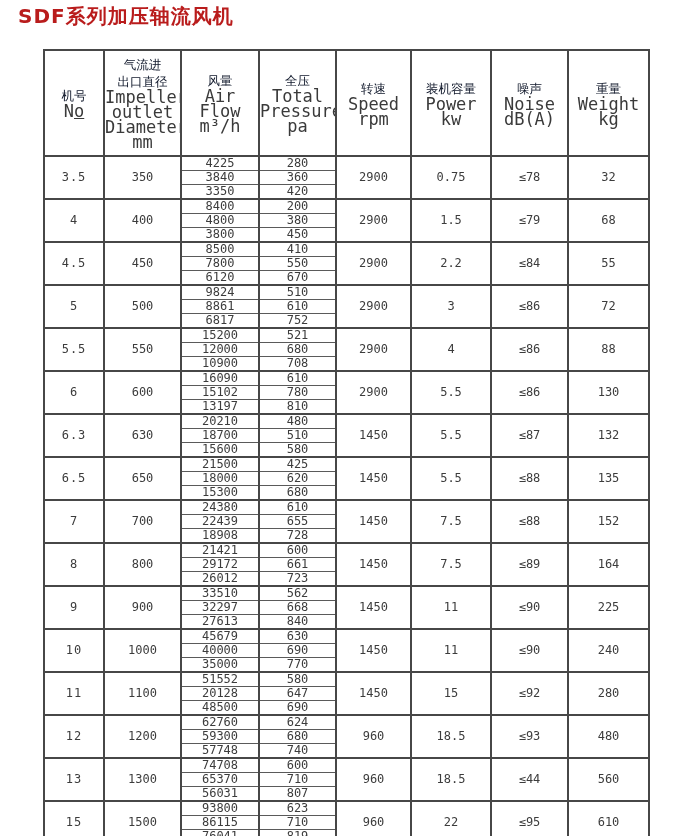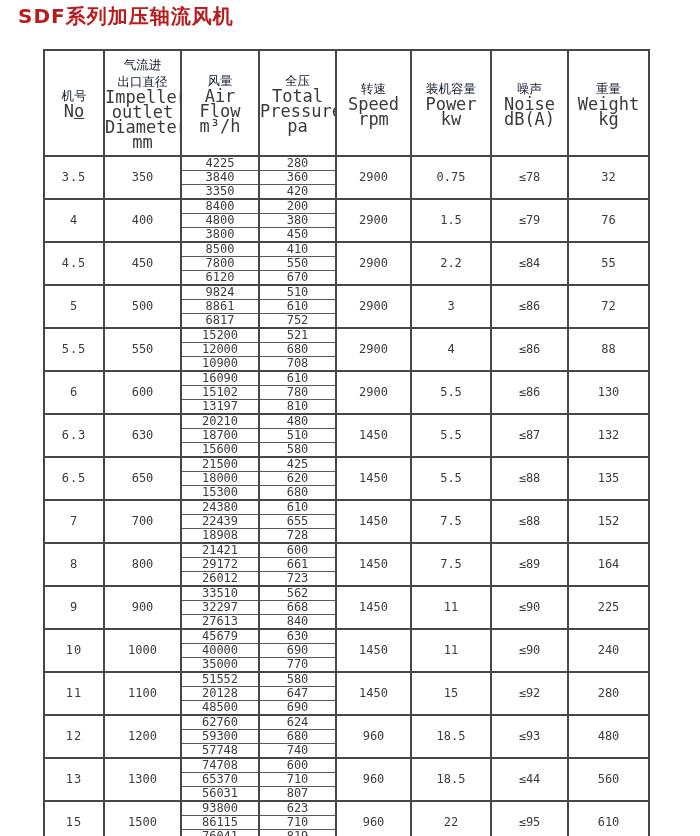--- a/index.html
+++ b/index.html
@@ -123,21 +123,21 @@
         <td class="cell-pressure subline">420</td>
       </tr>
       <tr class="group-start">
         <td rowspan="3" class="cell-no">4</td>
         <td rowspan="3" class="cell-diameter">400</td>
         <td class="cell-flow">8400</td>
         <td class="cell-pressure">200</td>
         <td rowspan="3" class="cell-speed">2900</td>
         <td rowspan="3" class="cell-power">1.5</td>
         <td rowspan="3" class="cell-noise">≤79</td>
-        <td rowspan="3" class="cell-weight">76</td>
+        <td rowspan="3" class="cell-weight">68</td>
       </tr>
       <tr>
         <td class="cell-flow subline">4800</td>
         <td class="cell-pressure subline">380</td>
       </tr>
       <tr>
         <td class="cell-flow subline">3800</td>
         <td class="cell-pressure subline">450</td>
       </tr>
       <tr class="group-start">

